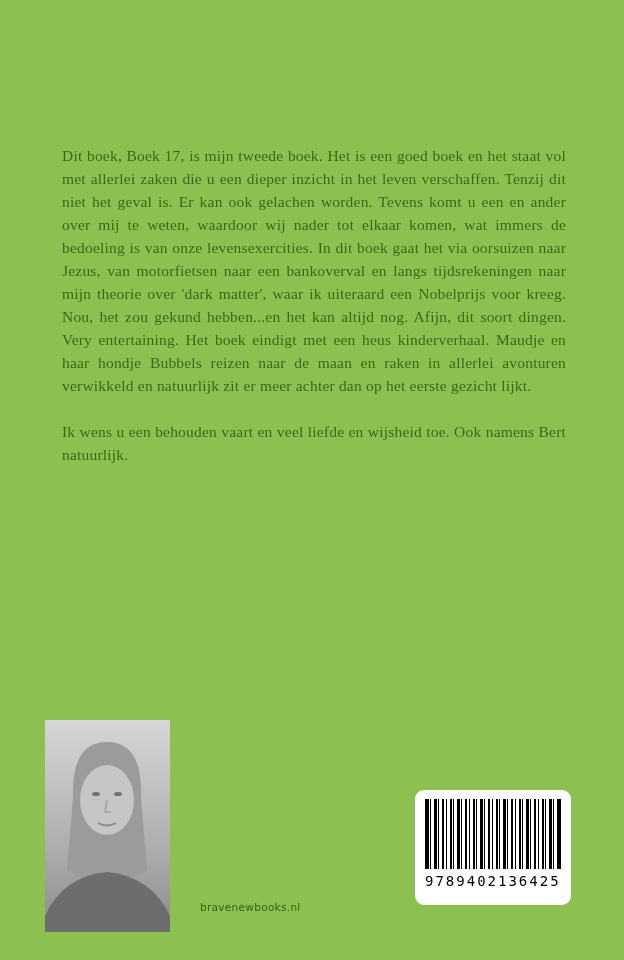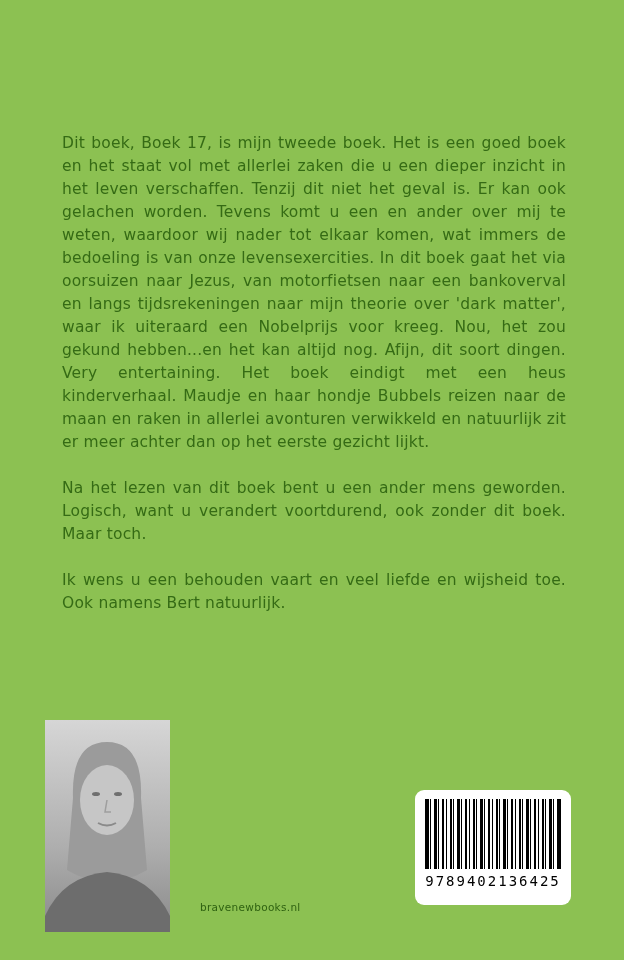--- a/index.html
+++ b/index.html
@@ -14,28 +14,29 @@
     font-family: "DejaVu Sans", sans-serif;
     overflow: hidden;
   }
   .cover {
     position: absolute;
     inset: 0;
     background: #8cc152;
   }
   .blurb {
     position: absolute;
-    top: 132px;
+    top: 144px;
     left: 62px;
     width: 504px;
     color: #356b15;
     font-size: 15.5px;
     line-height: 23px;
     text-align: justify;
     letter-spacing: 0.2px;
+    font-family: Liberation Serif, serif;
   }
   .blurb p {
     margin: 0 0 23px 0;
   }
   .photo-frame {
     position: absolute;
     left: 45px;
     top: 720px;
     width: 125px;
     height: 212px;
@@ -66,21 +67,20 @@
       #000 3px 4px, #fff 4px 7px,
       #000 7px 10px, #fff 10px 11px,
       #000 11px 12px, #fff 12px 15px,
       #000 15px 17px, #fff 17px 19px,
       #000 19px 20px, #fff 20px 23px);
     border-left: 2px solid #000;
     border-right: 2px solid #000;
   }
   .barcode-number {
     margin-top: 4px;
-    text-align: center;
     font-family: "DejaVu Sans Mono", monospace;
     font-size: 14px;
     letter-spacing: 2px;
     color: #000;
     white-space: nowrap;
   }
   .publisher {
     position: absolute;
     left: 200px;
     top: 901px;
@@ -90,21 +90,20 @@
     letter-spacing: 0.3px;
   }
 </style>
 </head>
 <body>
 
 <div class="cover">
 
   <div class="blurb">
     <p>Dit boek, Boek 17, is mijn tweede boek. Het is een goed boek en het staat vol met allerlei zaken die u een dieper inzicht in het leven verschaffen. Tenzij dit niet het geval is. Er kan ook gelachen worden. Tevens komt u een en ander over mij te weten, waardoor wij nader tot elkaar komen, wat immers de bedoeling is van onze levensexercities. In dit boek gaat het via oorsuizen naar Jezus, van motorfietsen naar een bankoverval en langs tijdsrekeningen naar mijn theorie over 'dark matter', waar ik uiteraard een Nobelprijs voor kreeg. Nou, het zou gekund hebben...en het kan altijd nog. Afijn, dit soort dingen. Very entertaining. Het boek eindigt met een heus kinderverhaal. Maudje en haar hondje Bubbels reizen naar de maan en raken in allerlei avonturen verwikkeld en natuurlijk zit er meer achter dan op het eerste gezicht lijkt.</p>
-    <p>Na het lezen van dit boek bent u een ander mens geworden. Logisch, want u verandert voortdurend, ook zonder dit boek. Maar toch.</p>
     <p>Ik wens u een behouden vaart en veel liefde en wijsheid toe. Ook namens Bert natuurlijk.</p>
   </div>
 
   <div class="photo-frame">
     <svg width="125" height="212" viewBox="0 0 125 212">
       <defs>
         <linearGradient id="pbg" x1="0" y1="0" x2="0" y2="1">
           <stop offset="0" stop-color="#d6d6d6"></stop>
           <stop offset="0.6" stop-color="#aeaeae"></stop>
           <stop offset="1" stop-color="#8a8a8a"></stop>

